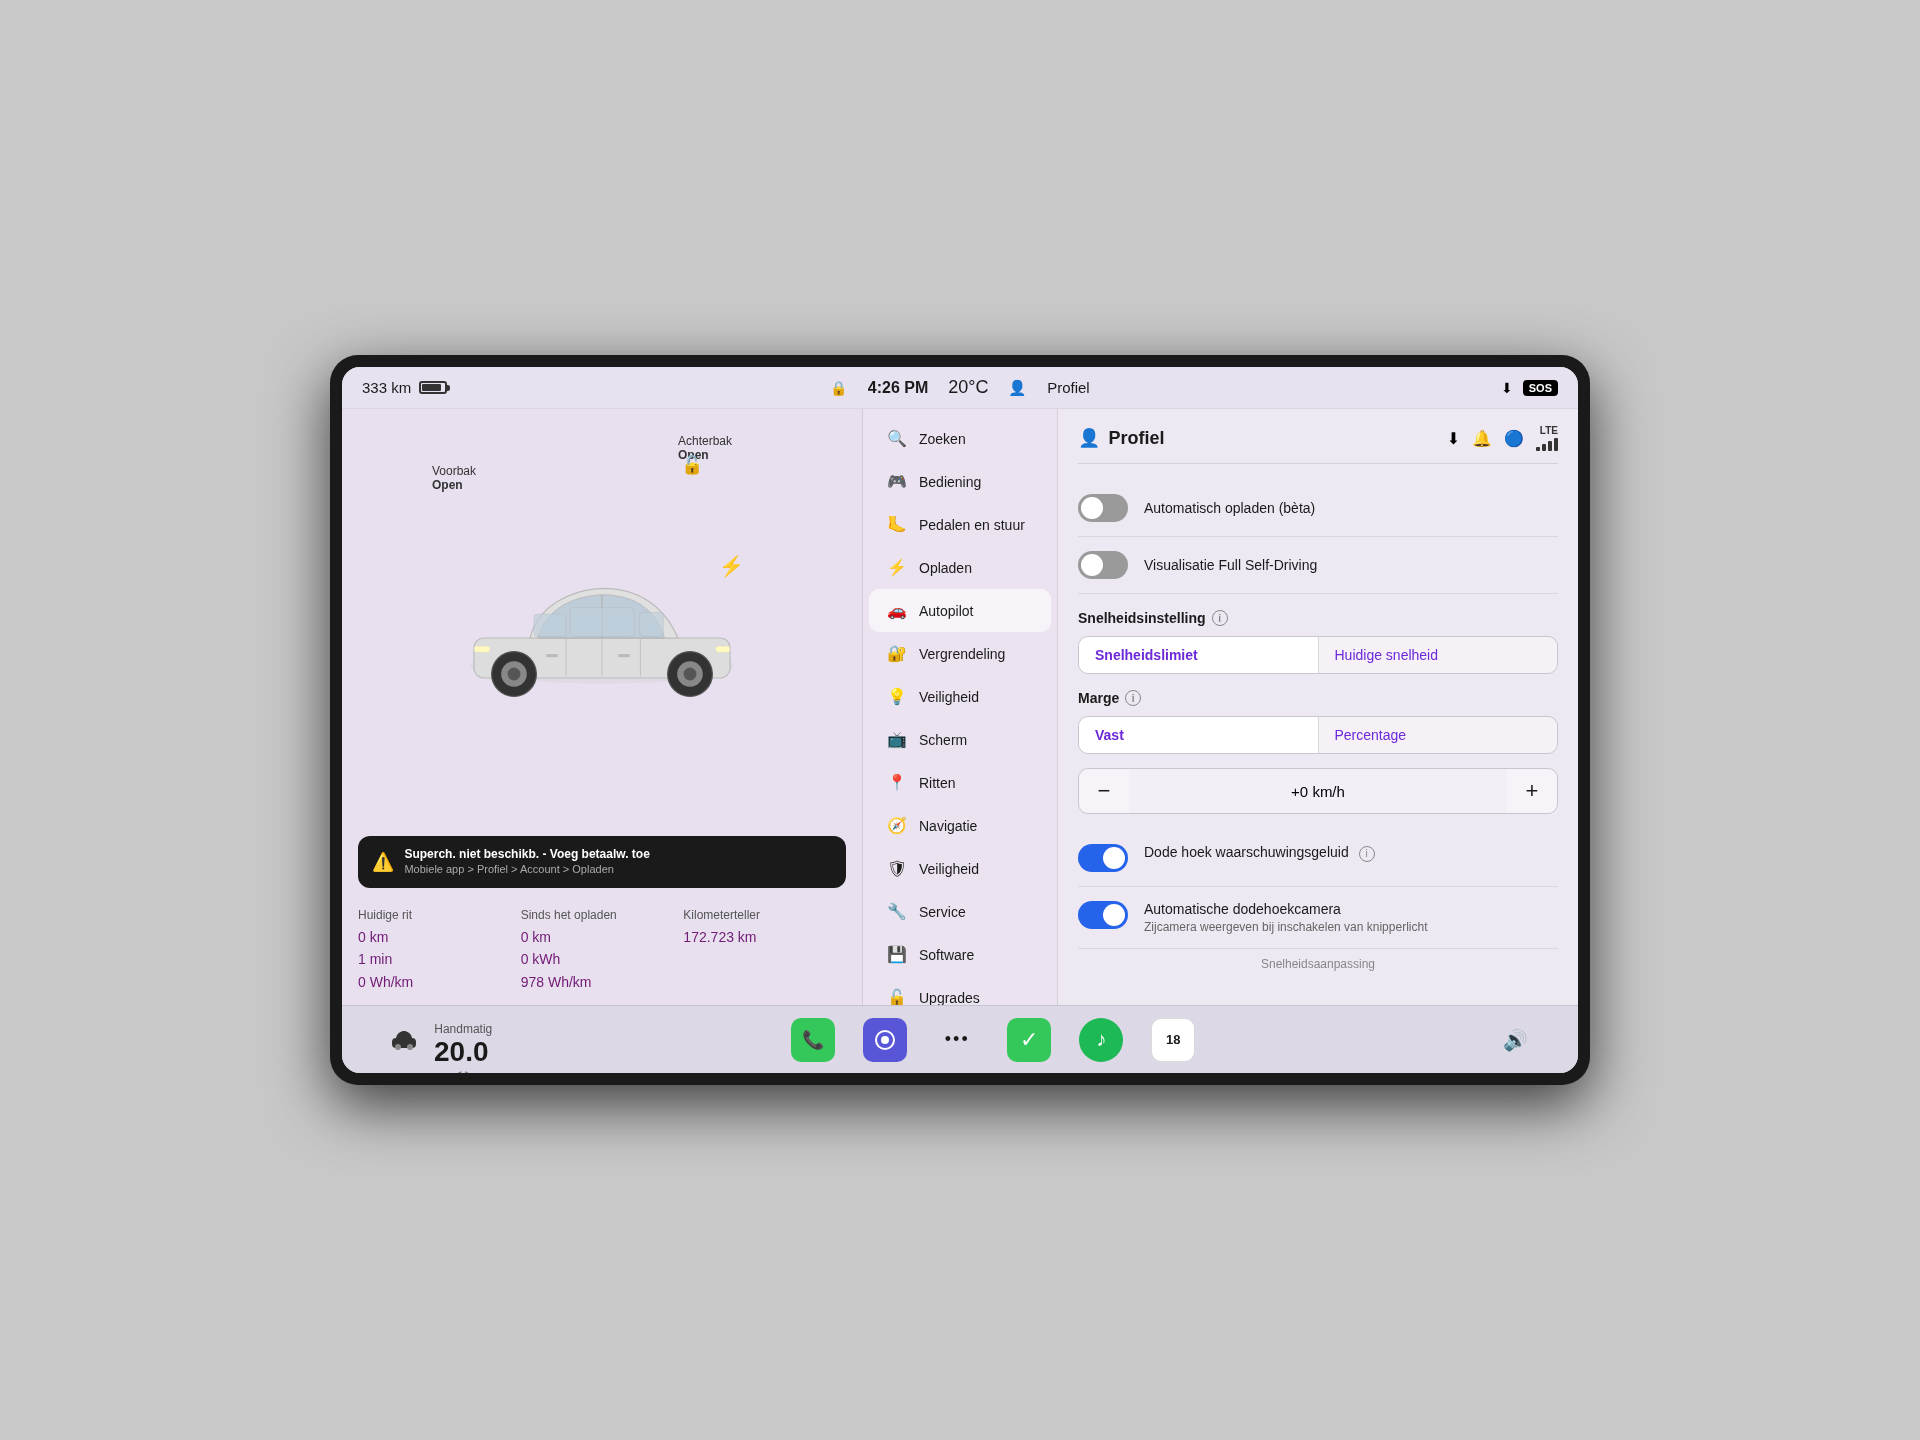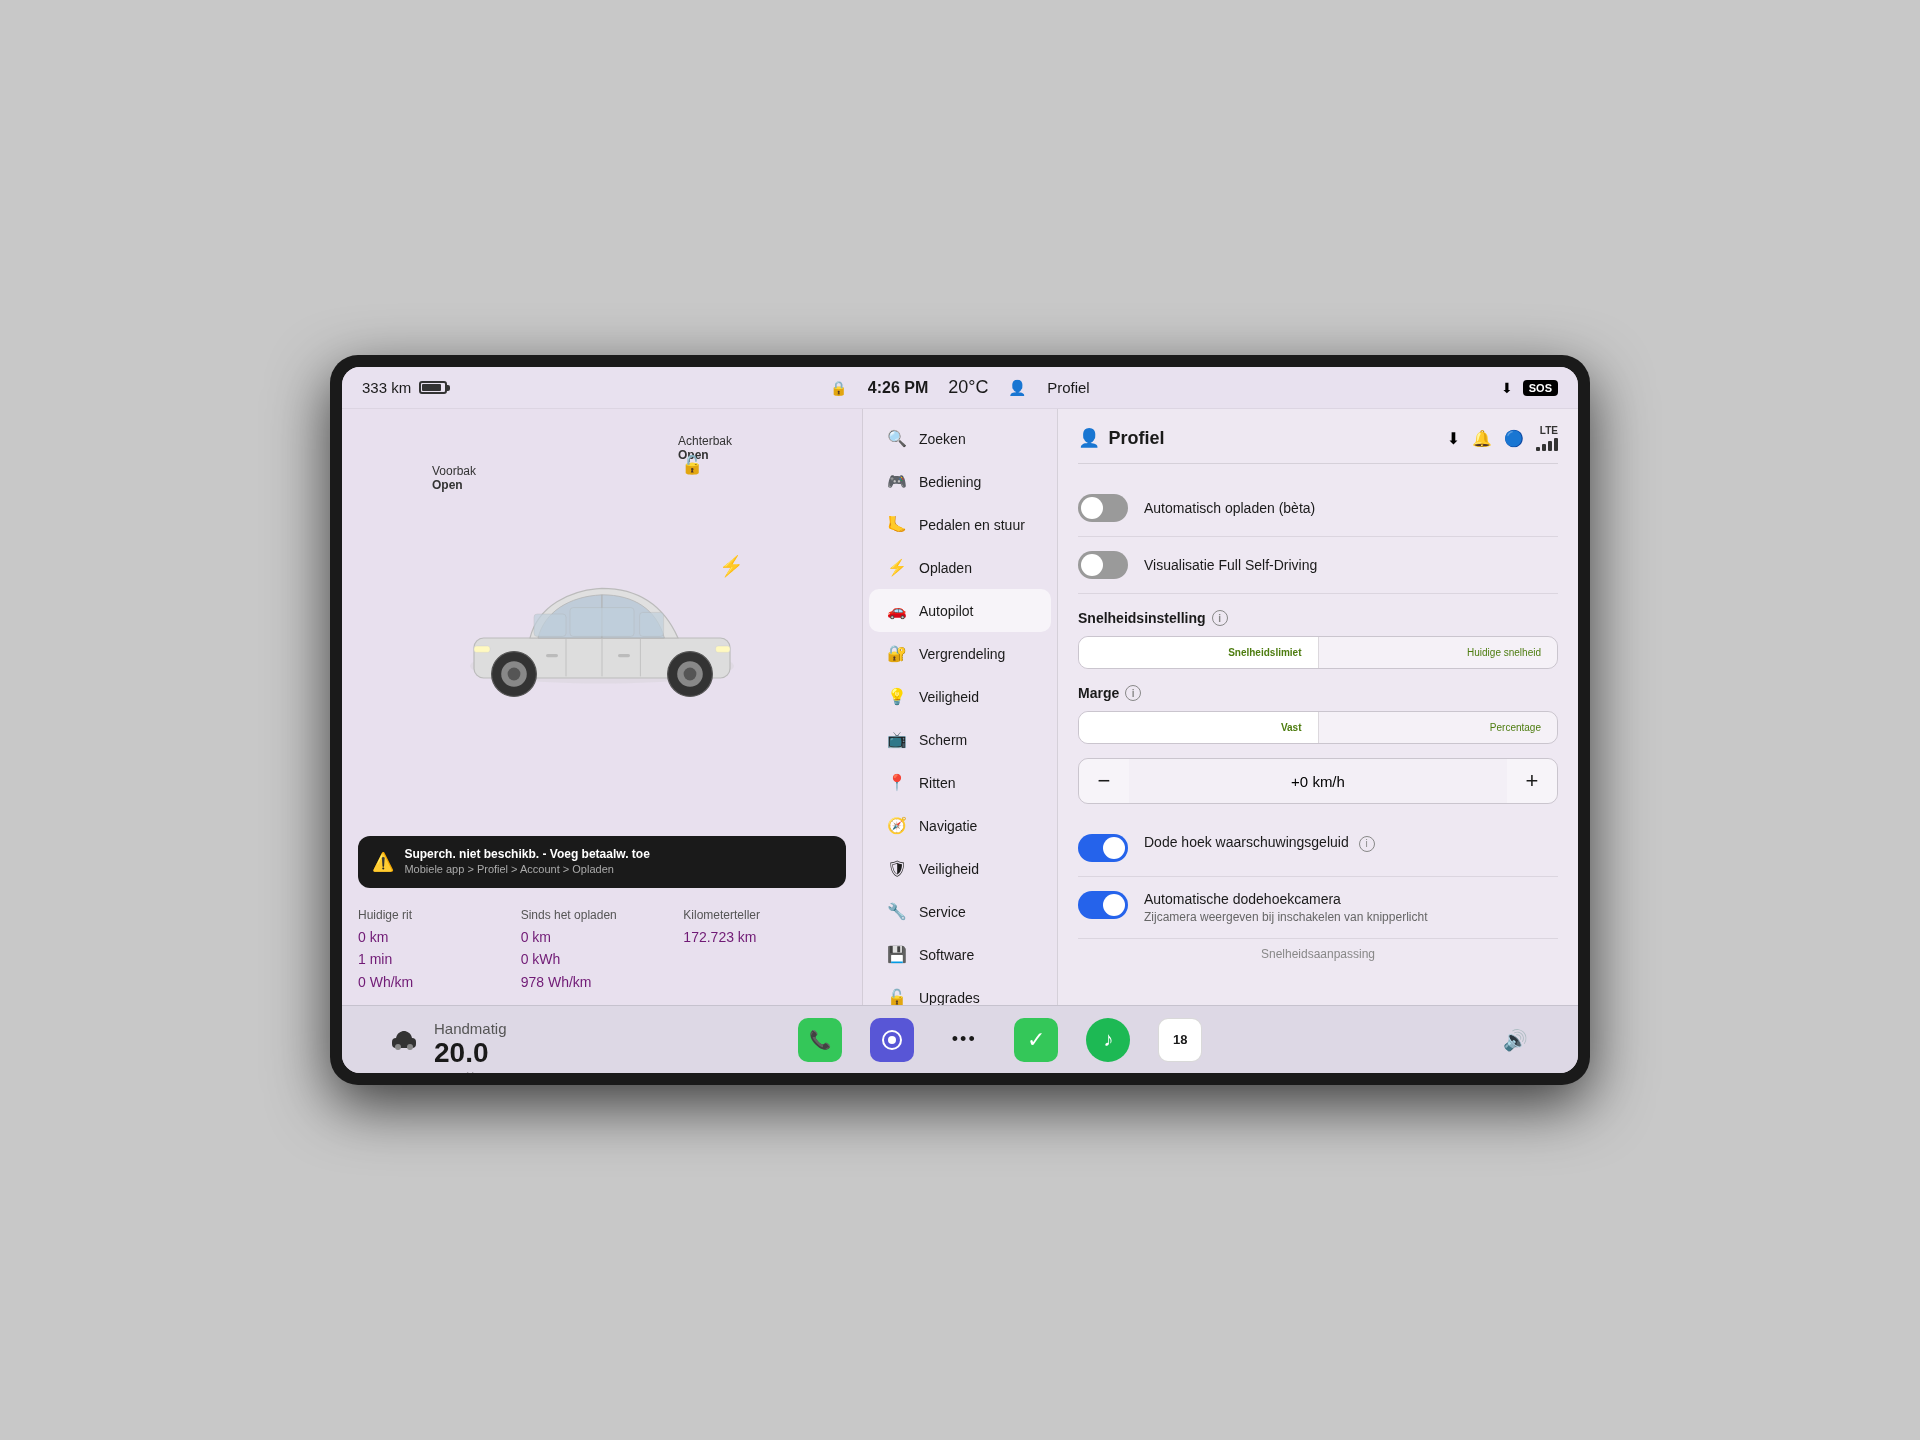--- a/index.html
+++ b/index.html
@@ -309,25 +309,25 @@
     .button-group {
       display: flex;
       border-radius: 10px;
       overflow: hidden;
       border: 1px solid rgba(0,0,0,0.15);
       margin-bottom: 14px;
     }
     .btn-option {
       flex: 1;
       padding: 10px 16px;
-      font-size: 10px;
-      text-align: right;
+      font-size: 14px;
+      text-align: left;
       cursor: pointer;
       background: rgba(255,255,255,0.4);
-      color: #4d7c0f;
+      color: #6d28d9;
       border: none;
     }
     .btn-option.active {
       background: white;
       font-weight: 600;
     }
     .btn-option + .btn-option {
       border-left: 1px solid rgba(0,0,0,0.1);
     }
 
@@ -405,21 +405,21 @@
     }
     .taskbar-right {
       display: flex;
       align-items: center;
     }
 
     .speed-display {
       text-align: center;
     }
     .speed-mode {
-      font-size: 15px;
+      font-size: 12px;
       color: #555;
       margin-bottom: 2px;
       margin-top: 24px;
     }
     .speed-number {
       font-size: 28px;
       font-weight: 700;
       color: #1a1a1a;
       line-height: 1;
     }

